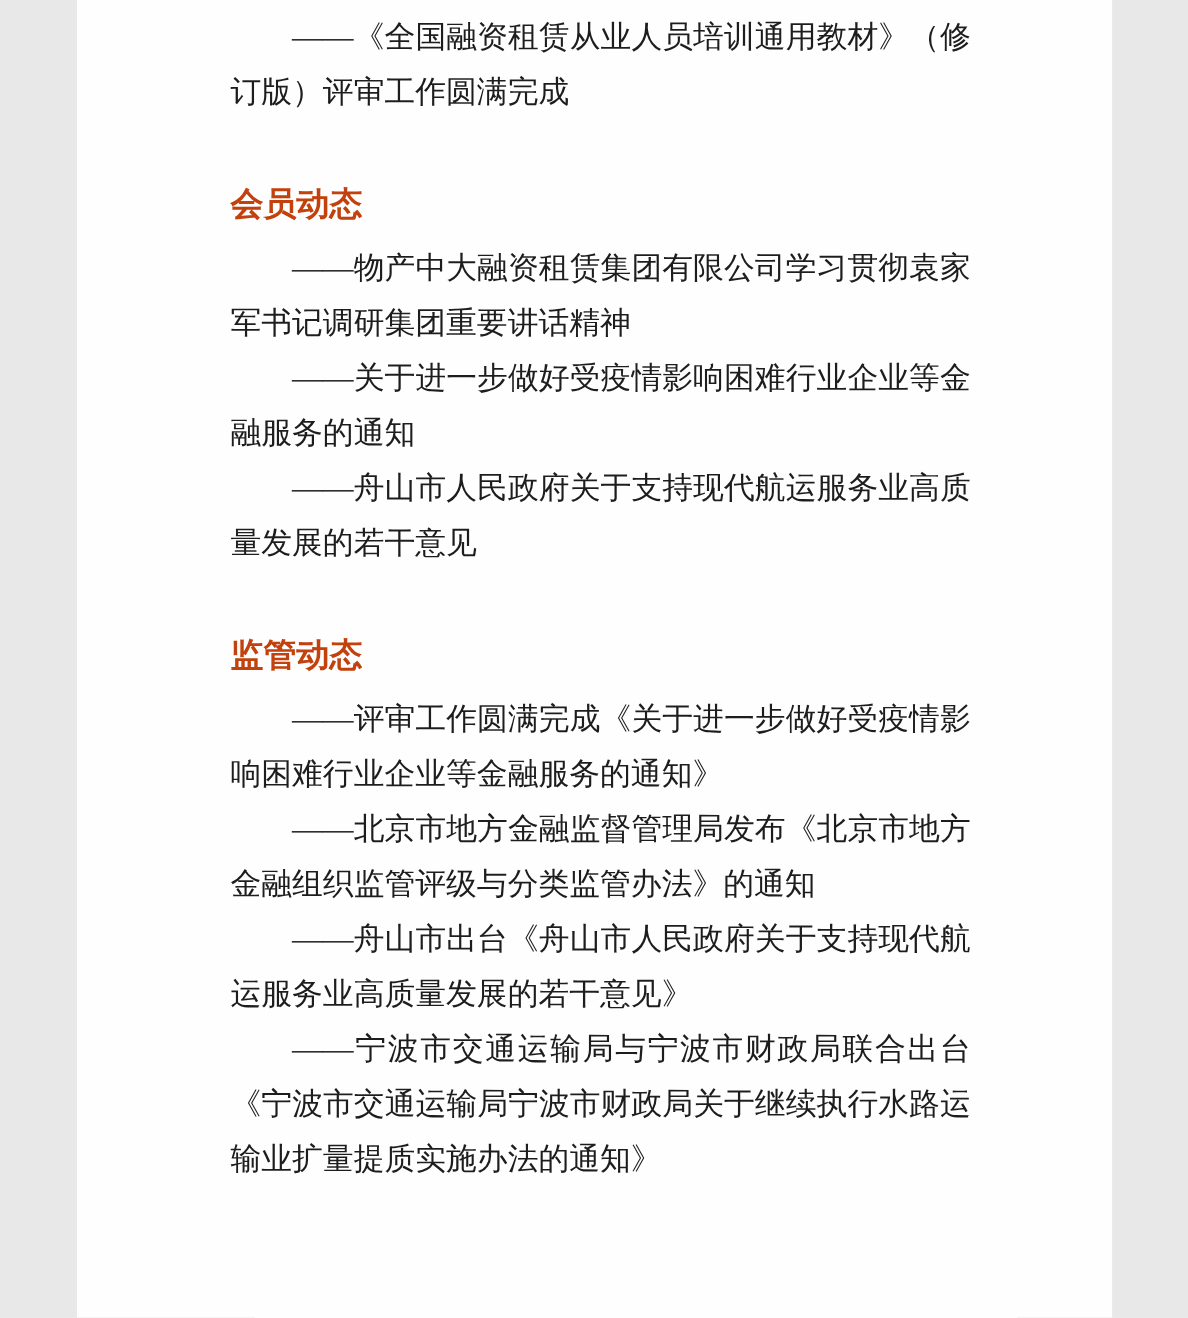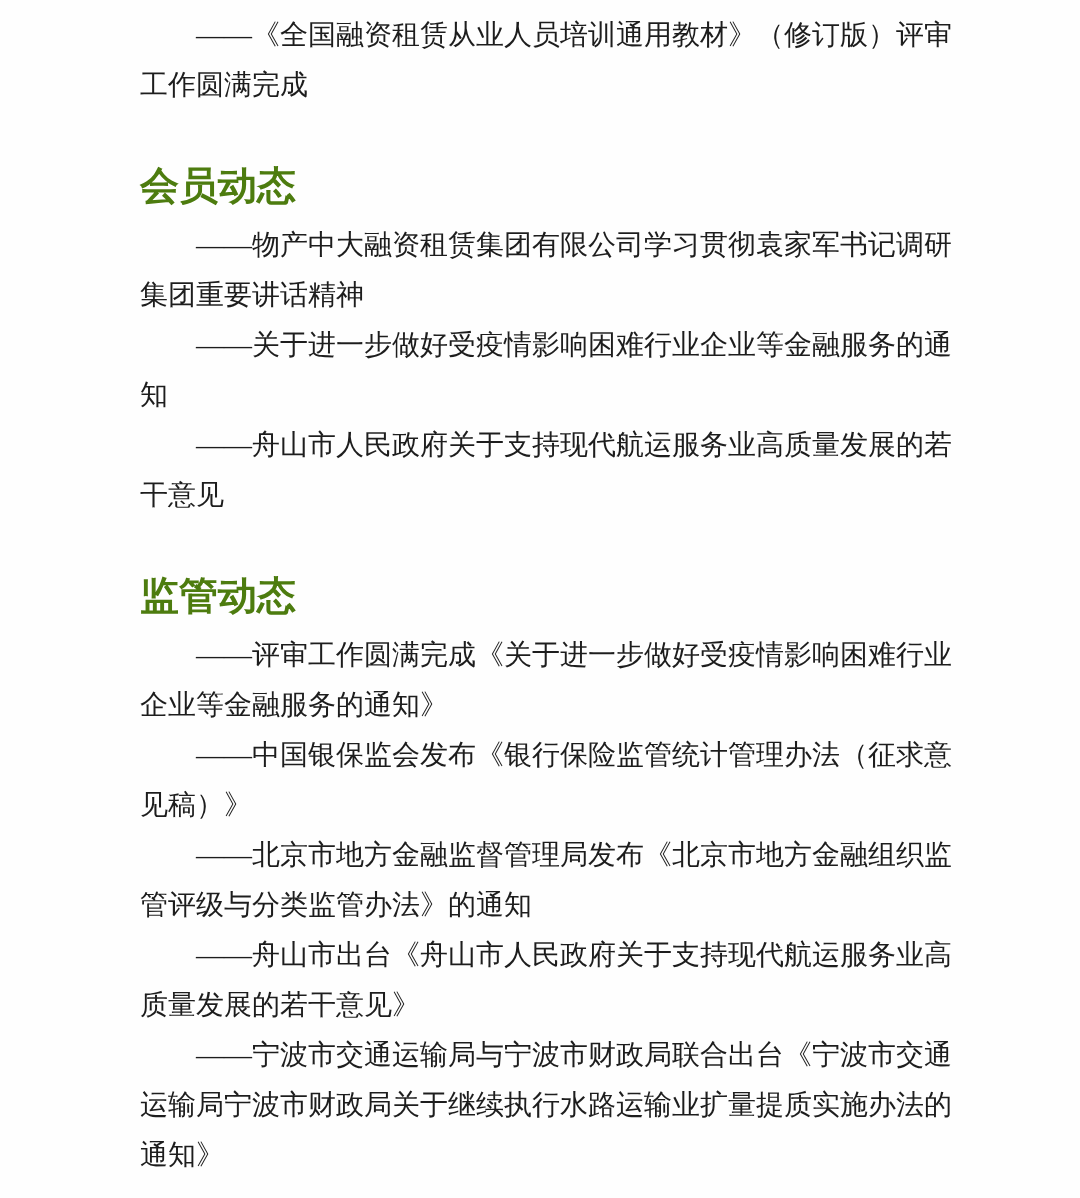--- a/index.html
+++ b/index.html
@@ -3,21 +3,21 @@
 <meta charset="utf-8">
 <title>Document Page</title>
 <style>
   html, body {
     margin: 0;
     padding: 0;
     background: #e8e8e8;
   }
   .page {
     position: relative;
-    width: 1080px;
+    width: 941px;
     height: 1198px;
     margin: 0 auto;
     background: #fefefe;
     box-sizing: border-box;
     padding: 10px 128px 0 140px;
     overflow: hidden;
     color: #1d1d1d;
   }
   .body-para {
     margin: 0;
@@ -26,24 +26,24 @@
     line-height: 50px;
     text-align: justify;
     text-justify: inter-ideograph;
     text-indent: 2em;
     letter-spacing: 0;
     color: #1d1d1d;
   }
   .section-heading {
     margin: 58px 0 16px 0;
     font-family: "Liberation Sans", "DejaVu Sans", sans-serif;
-    font-size: 39px;
+    font-size: 30px;
     line-height: 36px;
     font-weight: 700;
-    color: #4d7c0f;
+    color: #c2410c;
     text-indent: 0;
   }
 </style>
 </head>
 <body>
 
 <div class="page">
 
   <p class="body-para">——《全国融资租赁从业人员培训通用教材》（修订版）评审工作圆满完成</p>
 
@@ -52,21 +52,20 @@
   <p class="body-para">——物产中大融资租赁集团有限公司学习贯彻袁家军书记调研集团重要讲话精神</p>
 
   <p class="body-para">——关于进一步做好受疫情影响困难行业企业等金融服务的通知</p>
 
   <p class="body-para">——舟山市人民政府关于支持现代航运服务业高质量发展的若干意见</p>
 
   <h2 class="section-heading">监管动态</h2>
 
   <p class="body-para">——评审工作圆满完成《关于进一步做好受疫情影响困难行业企业等金融服务的通知》</p>
 
-  <p class="body-para">——中国银保监会发布《银行保险监管统计管理办法（征求意见稿）》</p>
 
   <p class="body-para">——北京市地方金融监督管理局发布《北京市地方金融组织监管评级与分类监管办法》的通知</p>
 
   <p class="body-para">——舟山市出台《舟山市人民政府关于支持现代航运服务业高质量发展的若干意见》</p>
 
   <p class="body-para">——宁波市交通运输局与宁波市财政局联合出台《宁波市交通运输局宁波市财政局关于继续执行水路运输业扩量提质实施办法的通知》</p>
 
 </div>
 
 </body></html>

